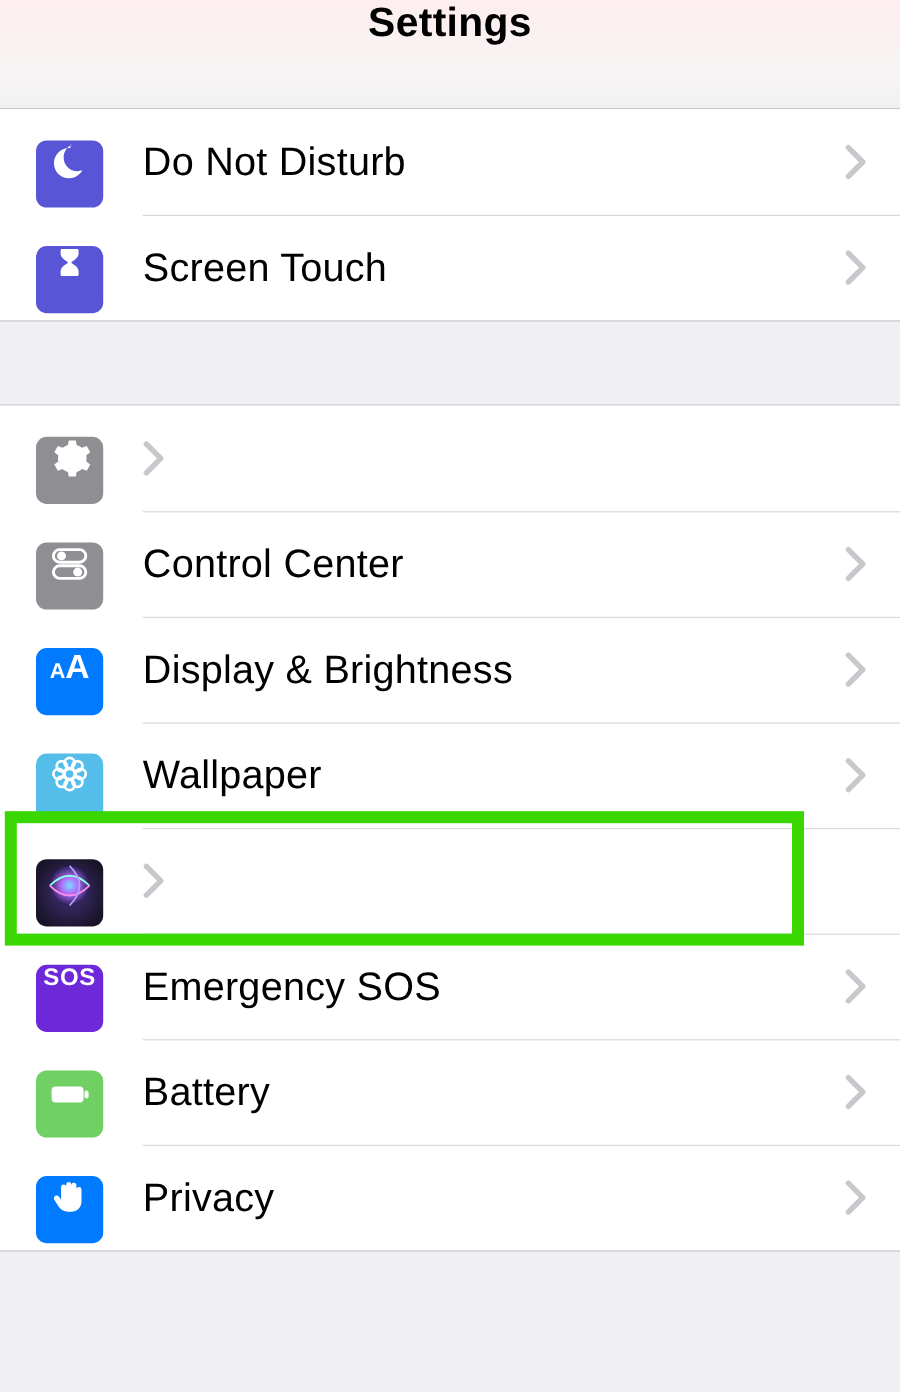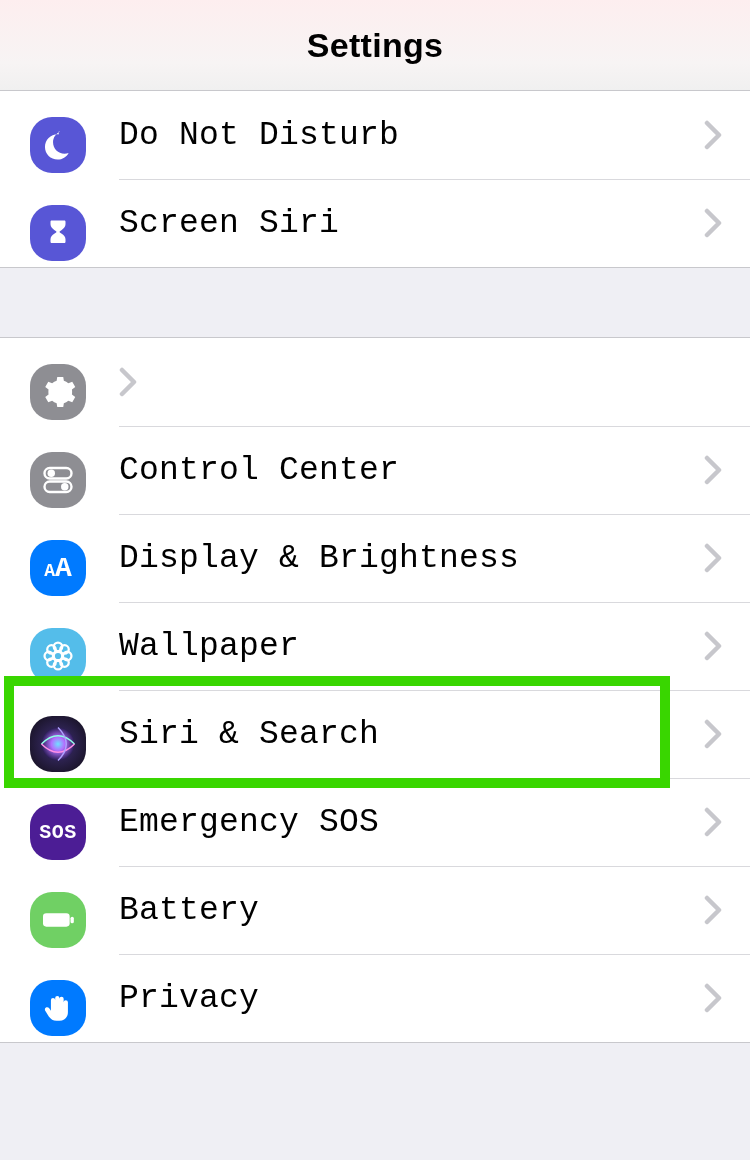--- a/index.html
+++ b/index.html
@@ -7,33 +7,32 @@
     font-family: -apple-system, "Helvetica Neue", Helvetica, Arial, sans-serif;
     background: #efeff4;
     width: 750px;
     height: 1160px;
     overflow: hidden;
   }
   .header {
     height: 91px;
     background: linear-gradient(to bottom, #fdeeef, #f7f4f4 70%, #f0f0f0);
     display: flex;
-    align-items: center;
+    align-items: flex-start;
     justify-content: center;
     border-bottom: 1px solid #c8c8cc;
   }
   .header-title {
     font-size: 34px;
     font-weight: 700;
     color: #000;
     letter-spacing: 0.3px;
   }
   .group {
     background: #fff;
-    font-family: Liberation Mono, monospace;
   }
   .group + .spacer {
     height: 71px;
     background: #efeff4;
     border-top: 1px solid #c8c8cc;
     border-bottom: 1px solid #c8c8cc;
   }
   .footer-spacer {
     height: 30px;
     background: #efeff4;
@@ -52,24 +51,24 @@
     position: absolute;
     top: 0;
     left: 119px;
     right: 0;
     height: 1px;
     background: #d9d9dd;
   }
   .icon {
     width: 56px;
     height: 56px;
-    border-radius: 22px;
+    border-radius: 9px;
     flex-shrink: 0;
     display: flex;
-    align-items: center;
+    align-items: flex-start;
     justify-content: center;
     margin-right: 33px;
     margin-top: 20px;
   }
   .label {
     font-size: 33px;
     color: #000;
     flex: 1;
     font-weight: 400;
     letter-spacing: 0.2px;
@@ -80,21 +79,21 @@
     display: flex;
     align-items: center;
   }
   .chevron svg { width: 18px; height: 30px; }
   
   .bg-indigo   { background: #5856d6; }
   .bg-gray     { background: #8e8e93; }
   .bg-blue     { background: #007aff; }
   .bg-cyan     { background: #54bdea; }
   .bg-siri     { background: radial-gradient(circle at 50% 50%, #3c2e6f 10%, #1a1429 80%); }
-  .bg-red      { background: #4c1d95; }
+  .bg-red      { background: #6d28d9; }
   .bg-redlt    { background: #ff5249; }
   .bg-green    { background: #70d064; }
   
   .highlight {
     position: absolute;
     border: 10px solid #39d600;
     pointer-events: none;
     z-index: 10;
   }
   
@@ -124,21 +123,21 @@
         </svg>
     </div>
   </div>
 
   <div class="row">
     <div class="icon bg-indigo">
       <svg viewBox="0 0 24 24" width="30" height="30" fill="#fff">
           <path d="M7 2h10c.6 0 1 .4 1 1v2c0 2-1.5 3.5-3 4.5l-1.5 1c-.3.2-.3.8 0 1l1.5 1c1.5 1 3 2.5 3 4.5v2c0 .6-.4 1-1 1H7c-.6 0-1-.4-1-1v-2c0-2 1.5-3.5 3-4.5l1.5-1c.3-.2.3-.8 0-1L9 9.5C7.5 8.5 6 7 6 5V3c0-.6.4-1 1-1z"></path>
         </svg>
     </div>
-    <div class="label">Screen Siri</div>
+    <div class="label">Screen Touch</div>
     <div class="chevron">
       <svg viewBox="0 0 12 20" fill="none" stroke="#c7c7cc" stroke-width="3" stroke-linecap="round" stroke-linejoin="round">
           <polyline points="2,2 10,10 2,18"></polyline>
         </svg>
     </div>
   </div>
 
 </div>
 
 <div class="spacer"></div>
@@ -218,21 +217,20 @@
               <stop offset="40%" stop-color="#b36fff"></stop>
               <stop offset="100%" stop-color="#2a1d55"></stop>
             </radialGradient>
           </defs>
           <circle cx="12" cy="12" r="9" fill="url(#g1)"></circle>
           <path d="M3 12 Q12 3 21 12" stroke="#8fffe6" stroke-width="0.8" fill="none"></path>
           <path d="M3 12 Q12 21 21 12" stroke="#ff8fe6" stroke-width="0.8" fill="none"></path>
           <path d="M12 3 Q21 12 12 21" stroke="#b0a0ff" stroke-width="0.8" fill="none"></path>
         </svg>
     </div>
-    <div class="label">Siri &amp; Search</div>
     <div class="chevron">
       <svg viewBox="0 0 12 20" fill="none" stroke="#c7c7cc" stroke-width="3" stroke-linecap="round" stroke-linejoin="round">
           <polyline points="2,2 10,10 2,18"></polyline>
         </svg>
     </div>
   </div>
 
 
   <div class="row">
     <div class="icon bg-red">

